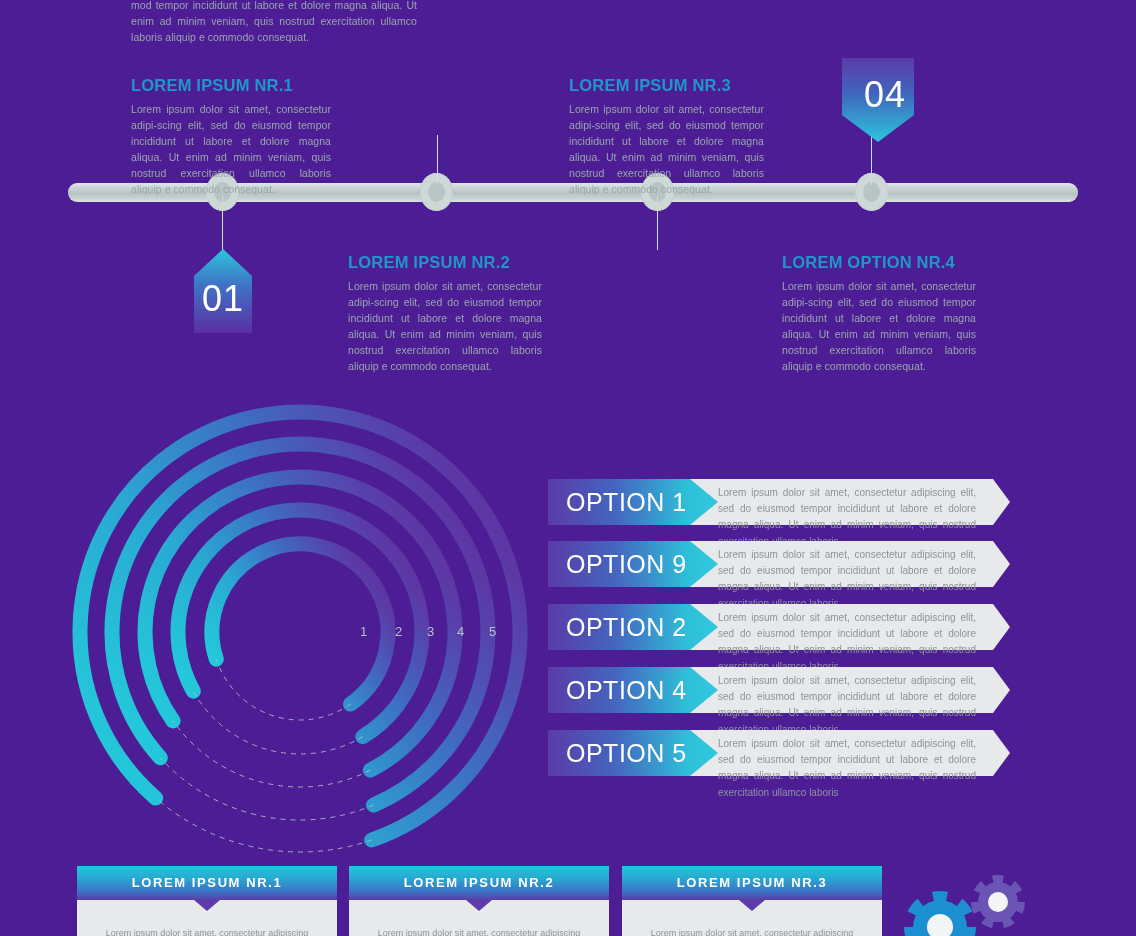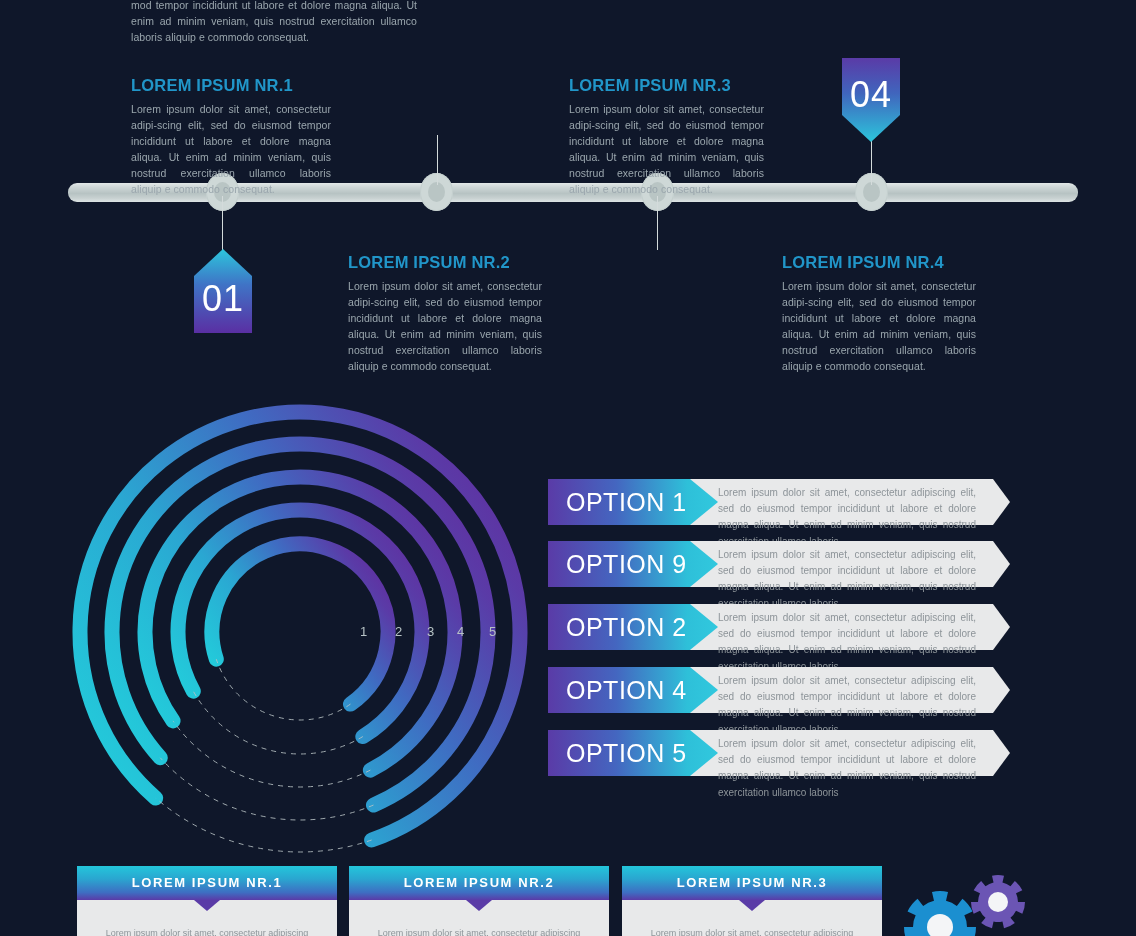--- a/index.html
+++ b/index.html
@@ -12,21 +12,21 @@
     font-family: "Liberation Sans", sans-serif;
     width: 1136px;
     height: 936px;
     overflow: hidden;
     position: relative;
   }
   #stage {
     position: relative;
     width: 1136px;
     height: 936px;
-    background: #0f172a;
+    background: #4c1d95;
     overflow: hidden;
   }
 
   
   .body-text {
     color: #9aa6ad;
     font-size: 10.5px;
     line-height: 1.52;
     text-align: justify;
     letter-spacing: 0.05px;
@@ -201,21 +201,21 @@
   <div class="tl-node" style="left:420px;"></div>
   <div class="tl-node" style="left:641px;"></div>
   <div class="tl-node" style="left:855px;"></div>
 
   <div class="tl-stem" style="left:222px;top:196px;height:54px;"></div>
   <div class="tl-stem" style="left:437px;top:135px;height:50px;"></div>
   <div class="tl-stem" style="left:657px;top:196px;height:54px;"></div>
   <div class="tl-stem" style="left:871px;top:135px;height:50px;"></div>
 
 
-  <div class="marker down" style="left:842px;top:58px;">
+  <div class="marker down" style="left:842px;top:58px;padding-left:14px;">
     <span>04</span>
   </div>
 
   <div class="marker up" style="left:194px;top:249px;">
     <span>01</span>
   </div>
 
 
   <div style="position:absolute;left:131px;top:76px;width:200px;">
     <div class="head-text">LOREM IPSUM NR.1</div>
@@ -226,21 +226,21 @@
     <div class="head-text">LOREM IPSUM NR.3</div>
     <div class="body-text" style="margin-top:7px;">Lorem ipsum dolor sit amet, consectetur adipi-scing elit, sed do eiusmod tempor incididunt ut labore et dolore magna aliqua. Ut enim ad minim veniam, quis nostrud exercitation ullamco laboris  aliquip e commodo consequat.</div>
   </div>
 
   <div style="position:absolute;left:348px;top:253px;width:194px;">
     <div class="head-text">LOREM IPSUM NR.2</div>
     <div class="body-text" style="margin-top:7px;">Lorem ipsum dolor sit amet, consectetur adipi-scing elit, sed do eiusmod tempor incididunt ut labore et dolore magna aliqua. Ut enim ad minim veniam, quis nostrud exercitation ullamco laboris  aliquip e commodo consequat.</div>
   </div>
 
   <div style="position:absolute;left:782px;top:253px;width:194px;">
-    <div class="head-text">LOREM IPSUM NR.4</div>
+    <div class="head-text">LOREM OPTION NR.4</div>
     <div class="body-text" style="margin-top:7px;">Lorem ipsum dolor sit amet, consectetur adipi-scing elit, sed do eiusmod tempor incididunt ut labore et dolore magna aliqua. Ut enim ad minim veniam, quis nostrud exercitation ullamco laboris  aliquip e commodo consequat.</div>
   </div>
 
   <svg id="arcs" width="470" height="470" viewBox="0 0 470 470">
     <defs>
       <linearGradient id="gA" x1="0" y1="0.75" x2="1" y2="0.1">
         <stop offset="0%" stop-color="#23cada"></stop>
         <stop offset="32%" stop-color="#2aa7d2"></stop>
         <stop offset="60%" stop-color="#3f6cc2"></stop>
         <stop offset="85%" stop-color="#5a3ba7"></stop>

